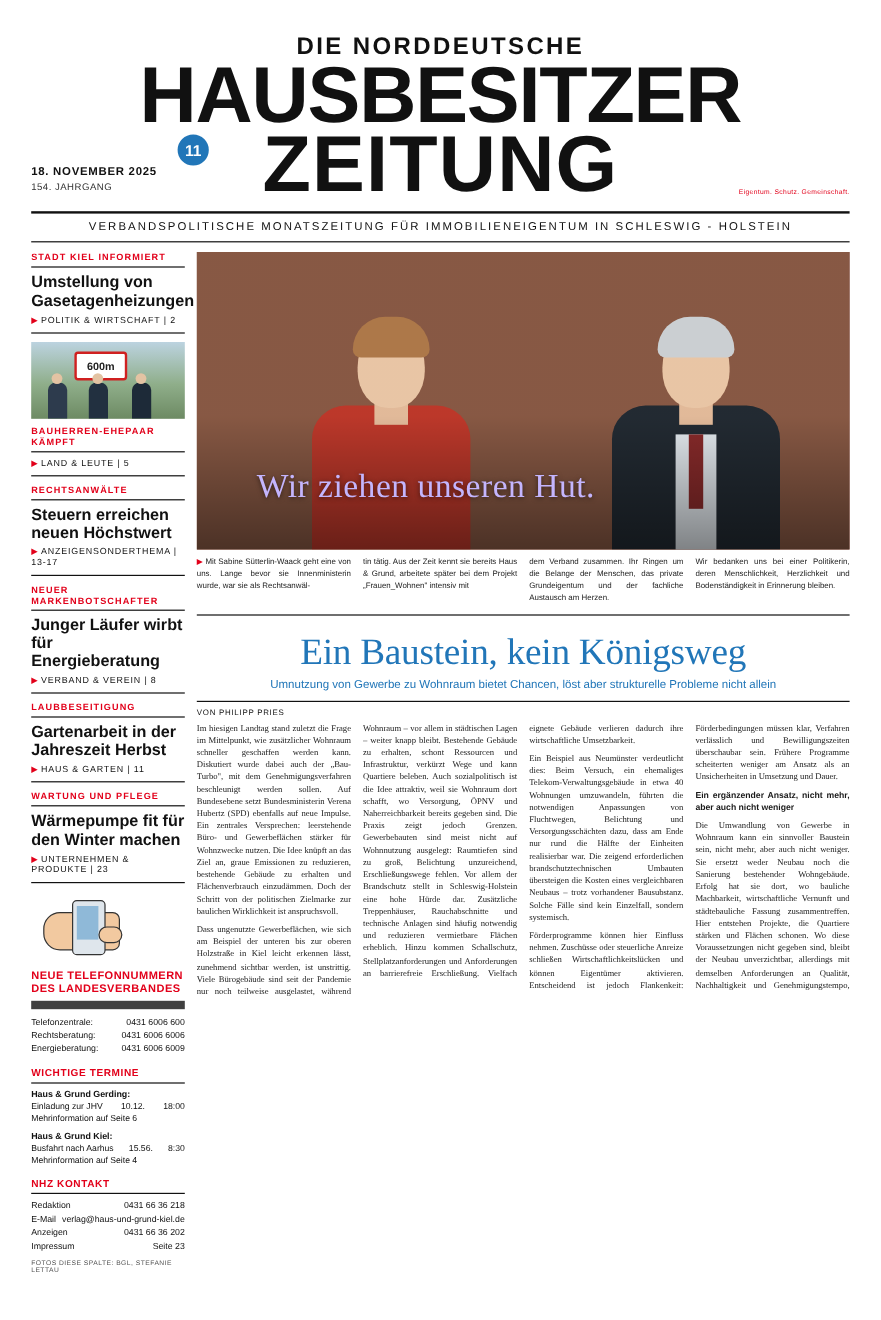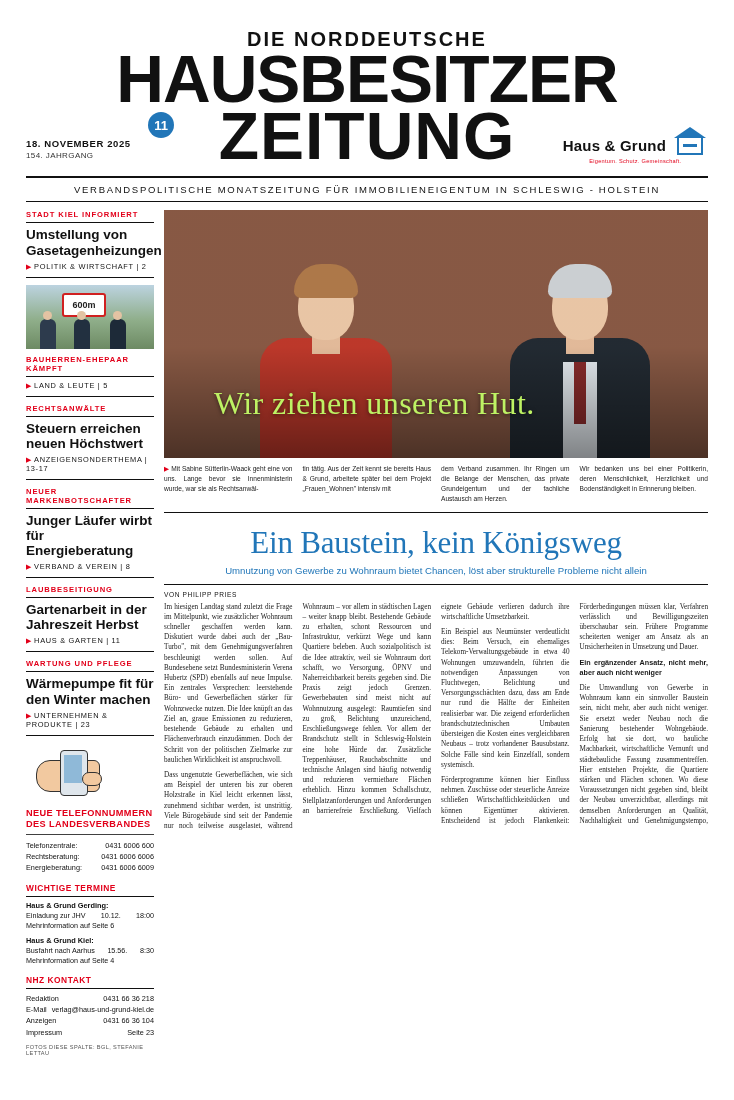--- a/index.html
+++ b/index.html
@@ -295,21 +295,21 @@
     border-radius: 7px;
   }
 
   .box-head {
     font-family: "Liberation Sans", sans-serif;
     font-size: 9.2px;
     font-weight: bold;
     letter-spacing: 0.4px;
     color: #e2001a;
     line-height: 1.2;
-    border-bottom: 1px solid #404040;
+    border-bottom: 7px solid #404040;
     padding-bottom: 4px;
     margin-bottom: 5px;
     text-transform: uppercase;
   }
   .kv {
     display: flex;
     justify-content: space-between;
     font-family: "Liberation Sans", sans-serif;
     font-size: 7.3px;
     line-height: 1.55;
@@ -422,22 +422,22 @@
     width: 64px; height: 34px;
     border-radius: 32px 32px 8px 8px;
   }
   .p-left .hair { background: #b07a4a; }
   .p-right .hair { background: #cfd3d6; }
   .hero-line {
     position: absolute;
     left: 50px;
     bottom: 36px;
     font-family: "Liberation Serif", serif;
-    font-size: 32px;
-    color: #bef264;
+    font-size: 28px;
+    color: #c4b5fd;
     letter-spacing: 0.4px;
     text-shadow: 0 1px 4px rgba(0,0,0,0.55);
   }
 
   
   .caption-row {
     display: flex;
     gap: 10px;
     margin-top: 6px;
     padding-bottom: 7px;
@@ -513,28 +513,20 @@
     <div class="mast-title2">ZEITUNG</div>
 
     <div class="issue-circle">11</div>
 
     <div class="mast-date-block">
       <div class="mast-date">18. NOVEMBER 2025</div>
       <div class="mast-year">154. JAHRGANG</div>
     </div>
 
     <div class="hg-logo">
-      <div class="hg-row">
-        <div class="hg-name">Haus &amp; Grund</div>
-        <div class="hg-mark">
-          <div class="roof"></div>
-          <div class="body"></div>
-          <div class="bar"></div>
-        </div>
-      </div>
       <div class="hg-tag">Eigentum. Schutz. Gemeinschaft.</div>
     </div>
   </div>
 
   <div class="mast-rule-top"></div>
   <div class="mast-sub">VERBANDSPOLITISCHE MONATSZEITUNG FÜR IMMOBILIENEIGENTUM IN SCHLESWIG - HOLSTEIN</div>
   <div class="mast-rule-bot"></div>
 
   <div class="content">
 
@@ -640,21 +632,21 @@
         <div class="kv">
           <span class="k">Redaktion</span>
           <span class="v">0431 66 36 218</span>
         </div>
         <div class="kv">
           <span class="k">E-Mail</span>
           <span class="v">verlag@haus-und-grund-kiel.de</span>
         </div>
         <div class="kv">
           <span class="k">Anzeigen</span>
-          <span class="v">0431 66 36 104</span>
+          <span class="v">0431 66 36 202</span>
         </div>
         <div class="kv">
           <span class="k">Impressum</span>
           <span class="v">Seite 23</span>
         </div>
       </div>
 
       <div class="sidebar-credit">FOTOS DIESE SPALTE: BGL, STEFANIE LETTAU</div>
     </div>
 

